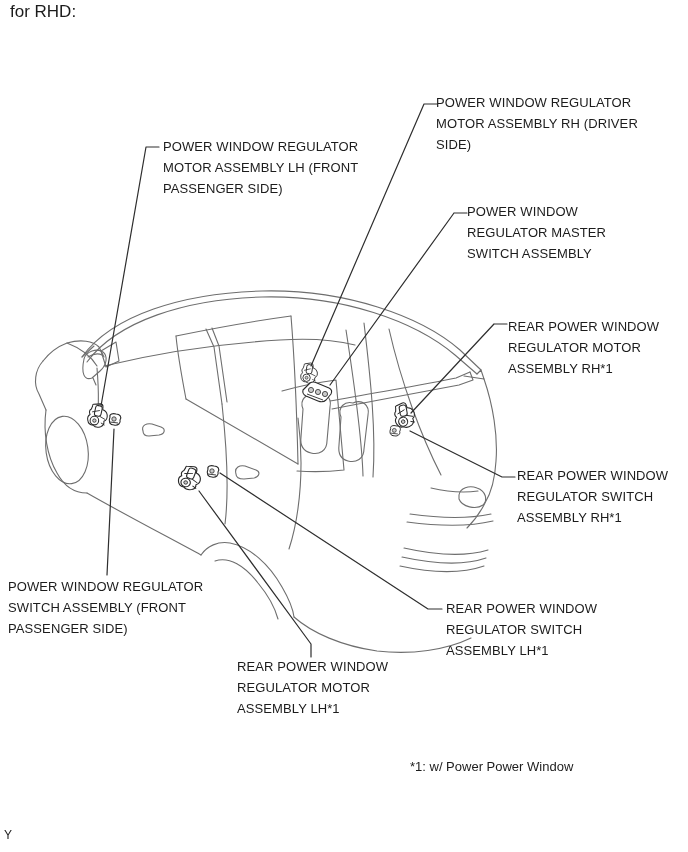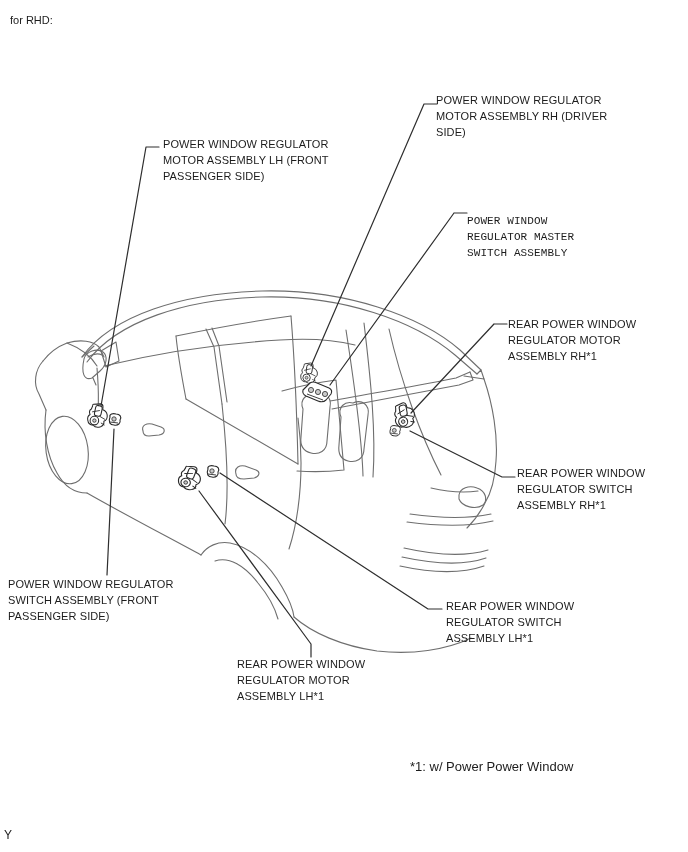--- a/index.html
+++ b/index.html
@@ -6,32 +6,32 @@
   .stage{
     position:relative;
     width:688px;height:852px;
     background:#ffffff;
     font-family:"Liberation Sans", sans-serif;
     overflow:hidden;
   }
   .diagram-layer{position:absolute;left:0;top:0;width:688px;height:852px;}
   .label{
     position:absolute;
-    font-size:11px;
-    line-height:16px;
+    font-size:13px;
+    line-height:21px;
     letter-spacing:0.1px;
     color:#1c1c1c;
     white-space:pre-line;
   }
-  .title{position:absolute;left:10px;top:14px;font-size:11px;color:#1c1c1c;}
+  .title{position:absolute;left:10px;top:2px;font-size:17px;color:#1c1c1c;}
   .footnote{position:absolute;left:410px;top:759px;font-size:13px;color:#1c1c1c;}
   .page-marker{position:absolute;left:4px;top:828px;font-size:12px;color:#1c1c1c;}
   .lbl-motor-rh{left:436px;top:92px;}
   .lbl-motor-lh{left:163px;top:136px;}
-  .lbl-master{left:467px;top:213px;font-family:Liberation Mono, monospace;}
+  .lbl-master{left:467px;top:201px;}
   .lbl-rear-motor-rh{left:508px;top:316px;}
   .lbl-rear-switch-rh{left:517px;top:465px;}
   .lbl-front-switch{left:8px;top:576px;}
   .lbl-rear-switch-lh{left:446px;top:598px;}
   .lbl-rear-motor-lh{left:237px;top:656px;}
   svg .car{stroke:#6e6e6e;stroke-width:1.1;fill:none;stroke-linecap:round;stroke-linejoin:round;}
   svg .leader{stroke:#2e2e2e;stroke-width:1.2;fill:none;stroke-linecap:round;stroke-linejoin:round;}
   svg .part{stroke:#2a2a2a;stroke-width:1.1;fill:#ffffff;stroke-linejoin:round;}
   svg .part-detail{stroke:#2a2a2a;stroke-width:0.9;fill:none;}
   svg .part-shade{fill:#c9c9c9;stroke:#2a2a2a;stroke-width:0.8;}

